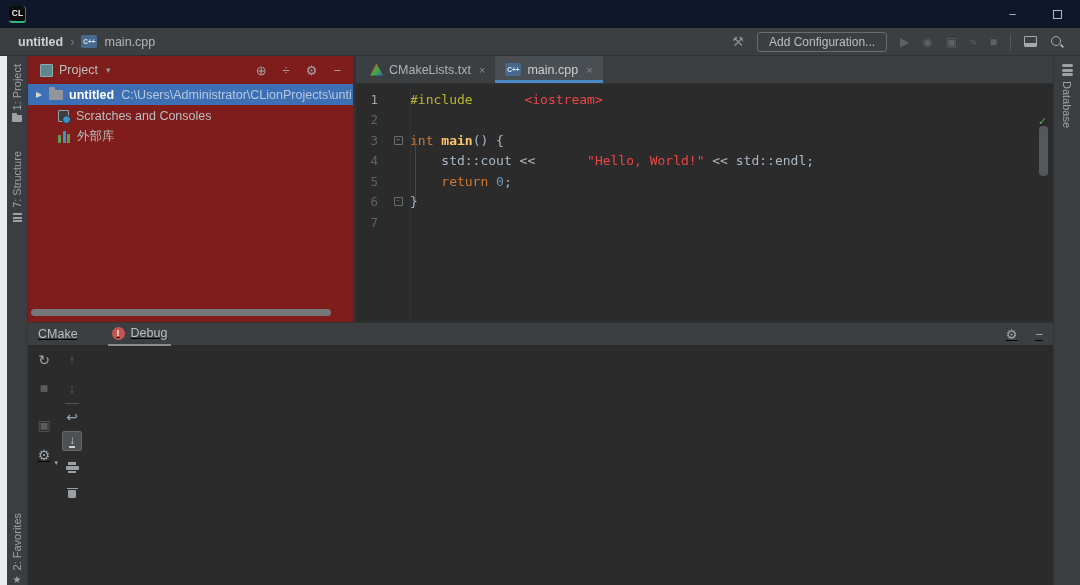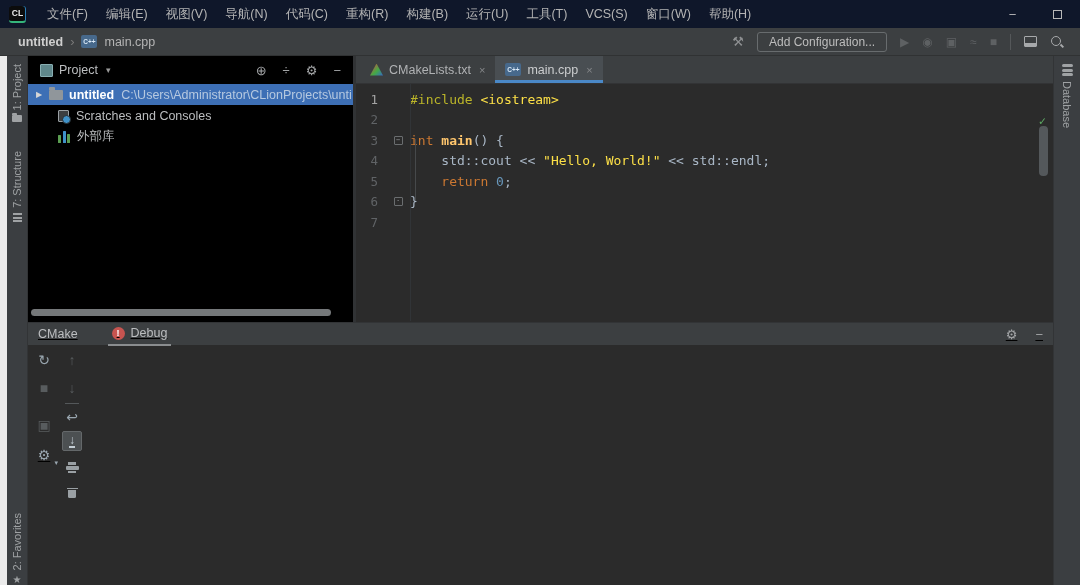--- a/index.html
+++ b/index.html
@@ -59,21 +59,21 @@
   .folder-mini { width:10px; height:7px; background:#9fa2a4; border-radius:1px; position:relative; }
   .folder-mini::before { content:""; position:absolute; left:0; top:-2px; width:5px; height:2px;
     background:#9fa2a4; border-radius:1px 1px 0 0; }
   .structure-mini { width:9px; height:9px;
     background:linear-gradient(#9fa2a4 0 2px, transparent 2px 4px, #9fa2a4 4px 6px, transparent 6px 7px, #9fa2a4 7px 9px); width:9px; }
   .star-mini { font-size:10px; line-height:1; color:#9fa2a4; }
   .db-icon { display:flex; flex-direction:column; gap:1.5px; }
   .db-icon i { display:block; width:11px; height:3px; background:#9fa2a4; border-radius:1.5px; }
   
   .project-panel { position:absolute; left:28px; top:56px; width:325px; height:266px;
-    background:#000000; overflow:hidden; }
+    background:#7f1d1d; overflow:hidden; }
   .pp-header { height:28px; display:flex; align-items:center; padding-left:12px; gap:6px;
     color:#bcbec0; font-size:12.5px; position:relative; }
   .pp-tool-icon { width:13px; height:13px; background:#5f878b; border:1px solid #88aeb2;
     border-radius:1px; }
   .pp-dd { font-size:9px; color:#9a9a9a; margin-left:2px; }
   .pp-actions { position:absolute; right:12px; top:0; height:28px; display:flex;
     align-items:center; gap:16px; color:#a3a5a7; font-size:13px; }
   .tree { font-size:12.5px; color:#bbbdbf; }
   .tree-row { height:21px; display:flex; align-items:center; white-space:nowrap; overflow:hidden; }
   .row-selected { background:#3d6fb5; color:#fff; }
@@ -111,21 +111,21 @@
   .ln { width:30px; text-align:right; padding-right:8px; color:#606366; font-size:12.5px; flex:0 0 auto; }
   .ln-active { color:#a4a4a4; }
   .fold { width:24px; flex:0 0 auto; display:flex; align-items:center; justify-content:center; }
   .fold-box { width:9px; height:9px; border:1px solid #6a6d6f; border-radius:1px; color:#9a9d9f;
     font-size:7px; line-height:7px; text-align:center; background:#2b2b2b; }
   .fold-link { position:absolute; left:58.5px; top:55px; height:62px; width:1px; background:#46494b; }
   .code-text { font-size:13px; white-space:pre; color:#a9b7c6; }
   .tok-directive { color:#bbb529; }
   .tok-keyword { color:#cc7832; }
   .tok-func { color:#ffc66d; font-weight:bold; }
-  .tok-string { color:#fde047; }
+  .tok-string { color:#ef4444;margin-left:44px; }
   .tok-number { color:#6897bb; }
   .tok-plain { color:#a9b7c6; }
   .inspect-check { position:absolute; right:7px; top:30px; color:#5fad65; font-size:12px; font-weight:bold; }
   .ed-scroll-thumb { position:absolute; right:5px; top:42px; width:9px; height:50px;
     background:#54585b; border-radius:4px; }
   
   .bottom-panel { position:absolute; left:28px; top:322px; width:1025px; height:263px; background:#2b2b2b;text-decoration:underline; }
   .bp-header { height:23px; background:#3c3f41; border-top:1px solid #323436;
     display:flex; align-items:center; padding-left:10px; font-size:12.5px; color:#bcbec0; }
   .bp-title { margin-right:30px; }
@@ -162,34 +162,20 @@
   .cfg-link { color:#5693d8; text-decoration:underline; margin-left:8px; }
   .console-row-info { margin-top:17px; padding-left:12px; color:#bdbdbd; }
 </style>
 </head>
 <body>
 
 <div class="app">
 
   <div class="titlebar">
     <div class="logo">CL</div>
-    <div class="menus">
-        <span class="menu-item">文件(F)</span>
-        <span class="menu-item">编辑(E)</span>
-        <span class="menu-item">视图(V)</span>
-        <span class="menu-item">导航(N)</span>
-        <span class="menu-item">代码(C)</span>
-        <span class="menu-item">重构(R)</span>
-        <span class="menu-item">构建(B)</span>
-        <span class="menu-item">运行(U)</span>
-        <span class="menu-item">工具(T)</span>
-        <span class="menu-item">VCS(S)</span>
-        <span class="menu-item">窗口(W)</span>
-        <span class="menu-item">帮助(H)</span>
-      </div>
     <div class="win-controls">
       <div class="win-btn">
           <span>−</span>
         </div>
       <div class="win-btn">
           <span class="maxbox"></span>
         </div>
 
     </div>
   </div>

